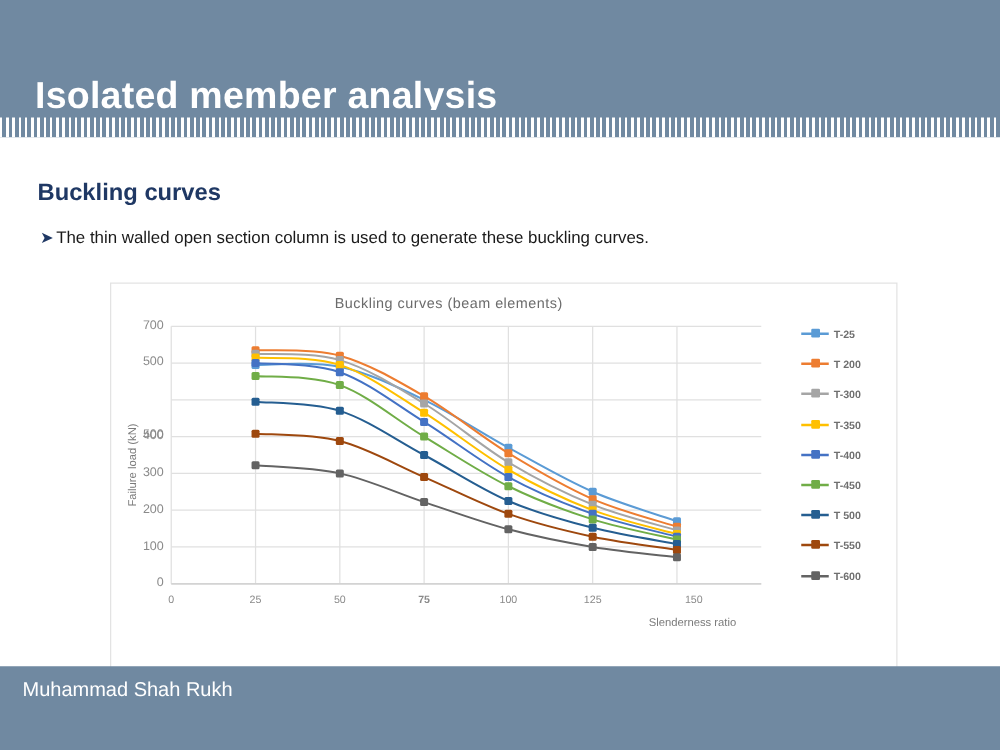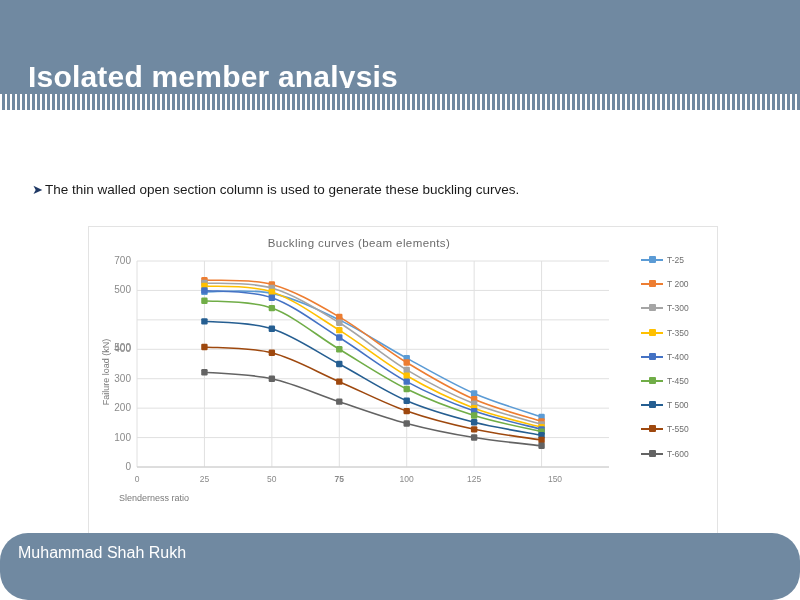--- a/index.html
+++ b/index.html
@@ -115,21 +115,21 @@
     text-align: center;
     font-size: 9px;
     color: #7a7a7a;
     transform: rotate(-90deg);
   }
   .xlabel {
     position: absolute;
     left: 30px;
     top: 266px;
     width: 470px;
-    text-align: left;
+    text-align: right;
     font-size: 9px;
     color: #7a7a7a;
   }
   .plot-svg {
     position: absolute;
     left: 0;
     top: 0;
   }
   .ytick {
     position: absolute;
@@ -148,21 +148,23 @@
 
   
   .legend {
     position: absolute;
     left: 552px;
     top: 28px;
     width: 78px;
   }
   .legend-item {
     display: flex;
+    align-items: center;
     height: 24.2px;
+    font-weight: bold;
   }
   .legend-swatch {
     position: relative;
     width: 22px;
     height: 10px;
     flex: 0 0 22px;
     margin-right: 4px;
   }
   .legend-swatch .lline {
     position: absolute;
@@ -182,21 +184,20 @@
   }
 
   
   .slide-footer {
     position: absolute;
     left: 0;
     top: 533px;
     width: 800px;
     height: 67px;
     background: #7089a1;
-    border-radius: 28px;
   }
   .footer-text {
     position: absolute;
     left: 18px;
     top: 11px;
     font-size: 16px;
     color: #ffffff;
     white-space: nowrap;
   }
 </style>
@@ -205,20 +206,21 @@
 
 <div class="slide-header">
   <div class="slide-title">Isolated member analysis</div>
 </div>
 <div class="comb-strip">
   <div class="teeth"></div>
 </div>
 
 <div class="content">
 
+  <div class="section-heading">Buckling curves</div>
 
   <div class="bullet-row">
     <span class="bullet-arrow">➤</span>
     <span>The thin walled open section column is used to generate these buckling curves.</span>
   </div>
 
   <div class="chart-frame">
 
     <div class="chart-title">Buckling curves (beam elements)</div>
     <div class="ylabel">Failure load (kN)</div>

